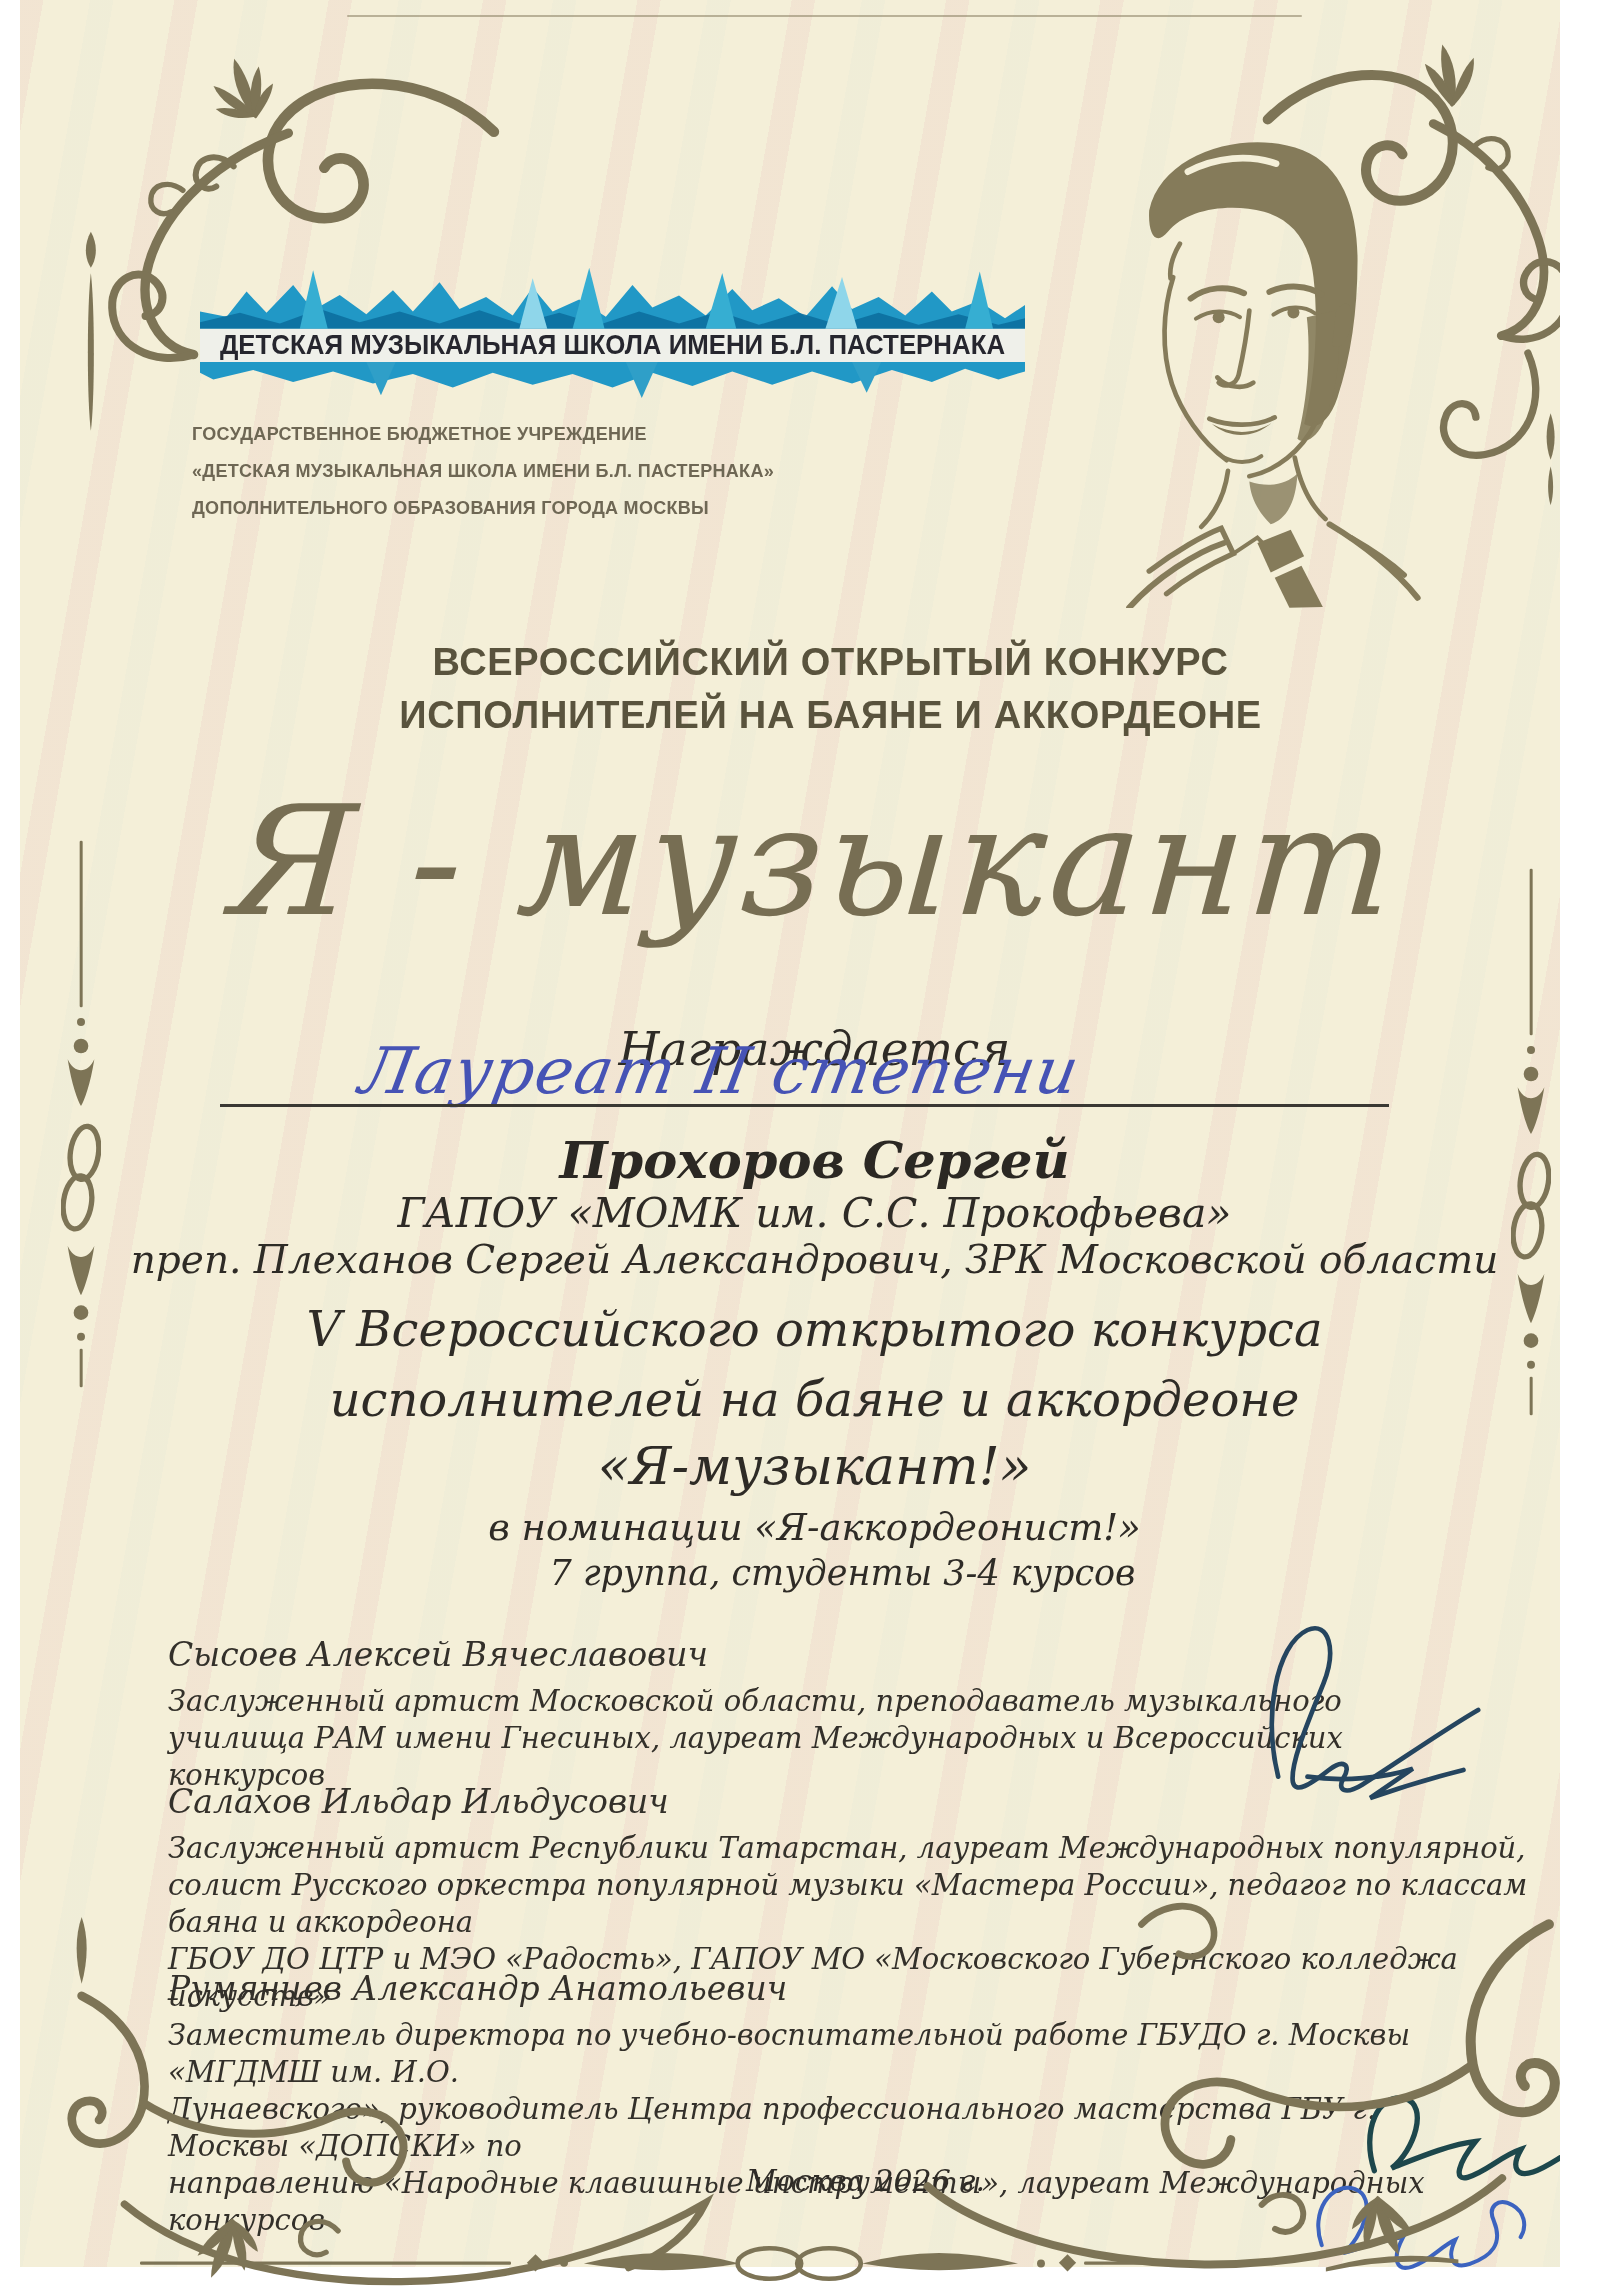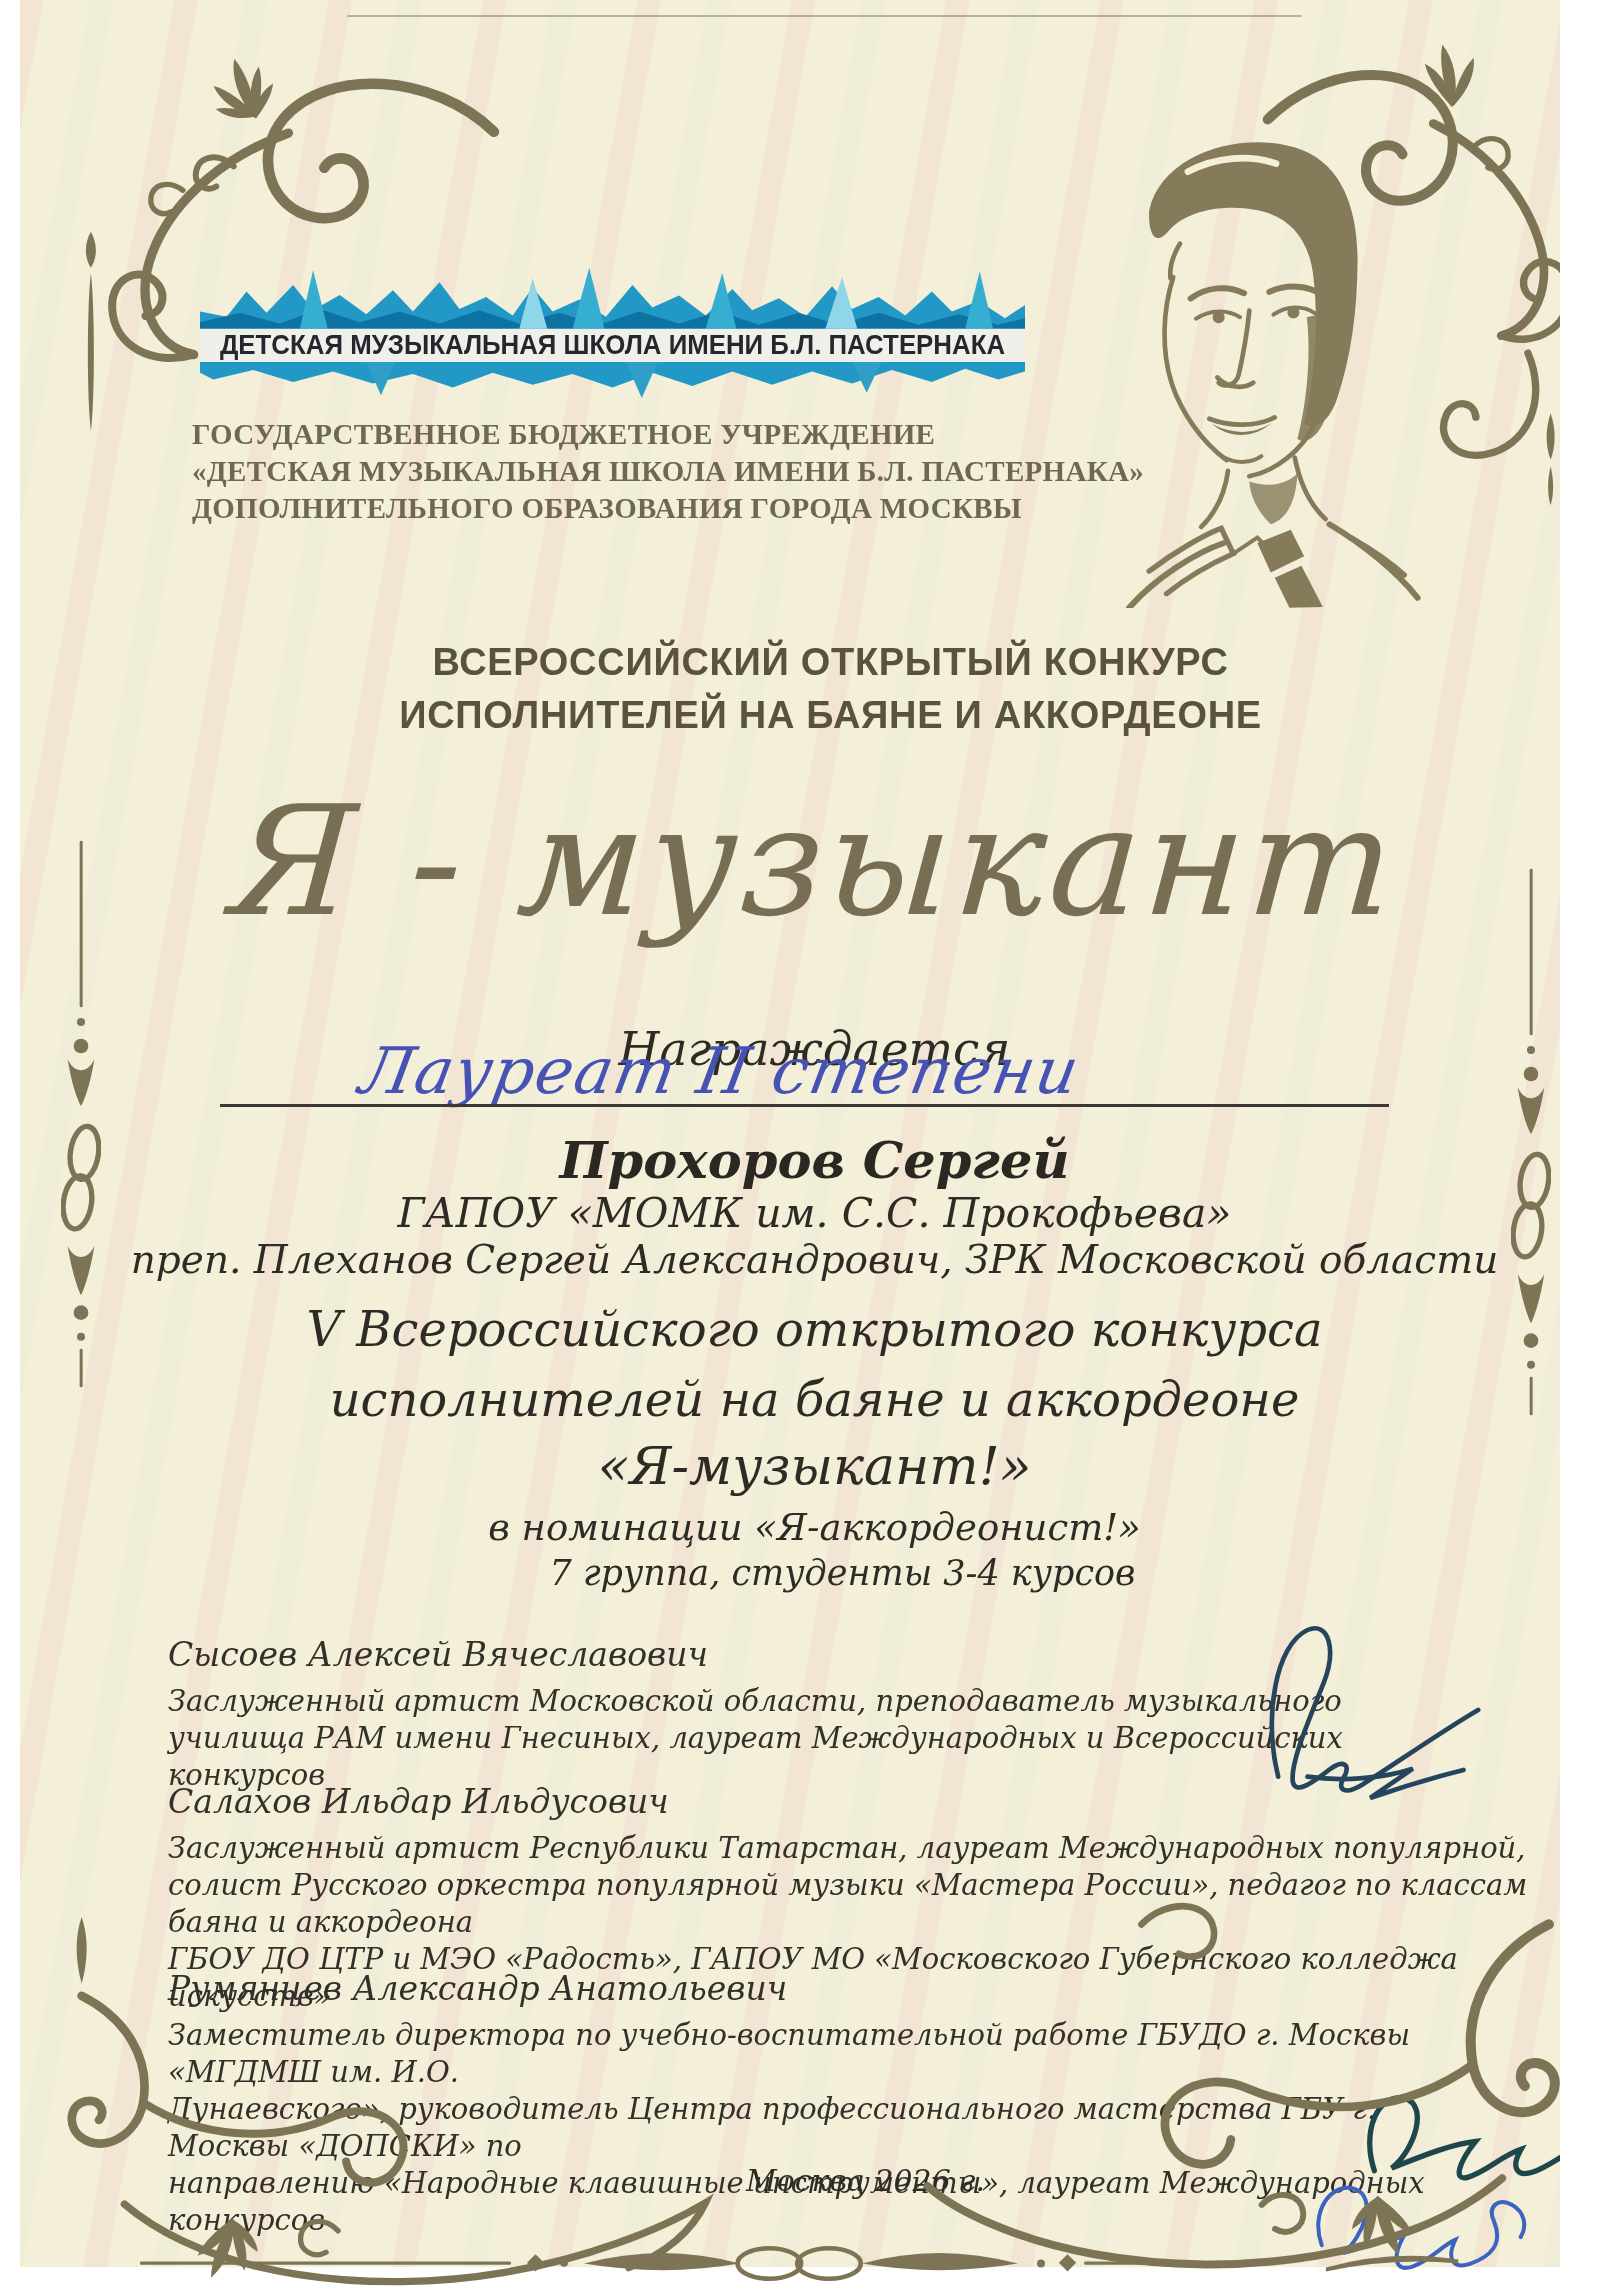--- a/index.html
+++ b/index.html
@@ -8,21 +8,21 @@
   .paper{position:absolute;left:20px;top:0;width:1589px;height:2267px;
          background:
            repeating-linear-gradient(100deg,
              rgba(236,202,196,.28) 0 23px,
              rgba(247,243,226,0) 23px 69px,
              rgba(224,230,214,.20) 69px 92px,
              rgba(247,243,226,0) 92px 152px),
            #f4efd8;}
   .abs{position:absolute;}
   .centered{left:20px;width:1589px;text-align:center;}
-  .org-line{font-family:Liberation Serif, serif;font-weight:700;font-size:29px;
+  .org-line{font-family:Liberation Sans, sans-serif;font-weight:700;font-size:18px;
             line-height:37px;color:#6e6754;letter-spacing:0.3px;}
   .konkurs{font-family:"Liberation Sans",sans-serif;font-weight:700;font-size:38px;
            line-height:53px;color:#59533d;letter-spacing:0.7px;padding-left:32px;}
   .big-title{font-style:italic;font-size:152px;line-height:254px;color:#776e53;
              letter-spacing:4px;transform:skewX(-4deg);}
   .award-label{font-style:italic;font-size:47px;color:#2e2b26;}
   .handwriting{font-style:italic;font-size:64px;color:#4653b5;transform:skewX(-10deg);
                letter-spacing:1.3px;white-space:nowrap;}
   .rule{background:#3a3833;height:3.3px;}
   .recipient{font-style:italic;font-weight:700;font-size:51px;color:#2b2823;}

